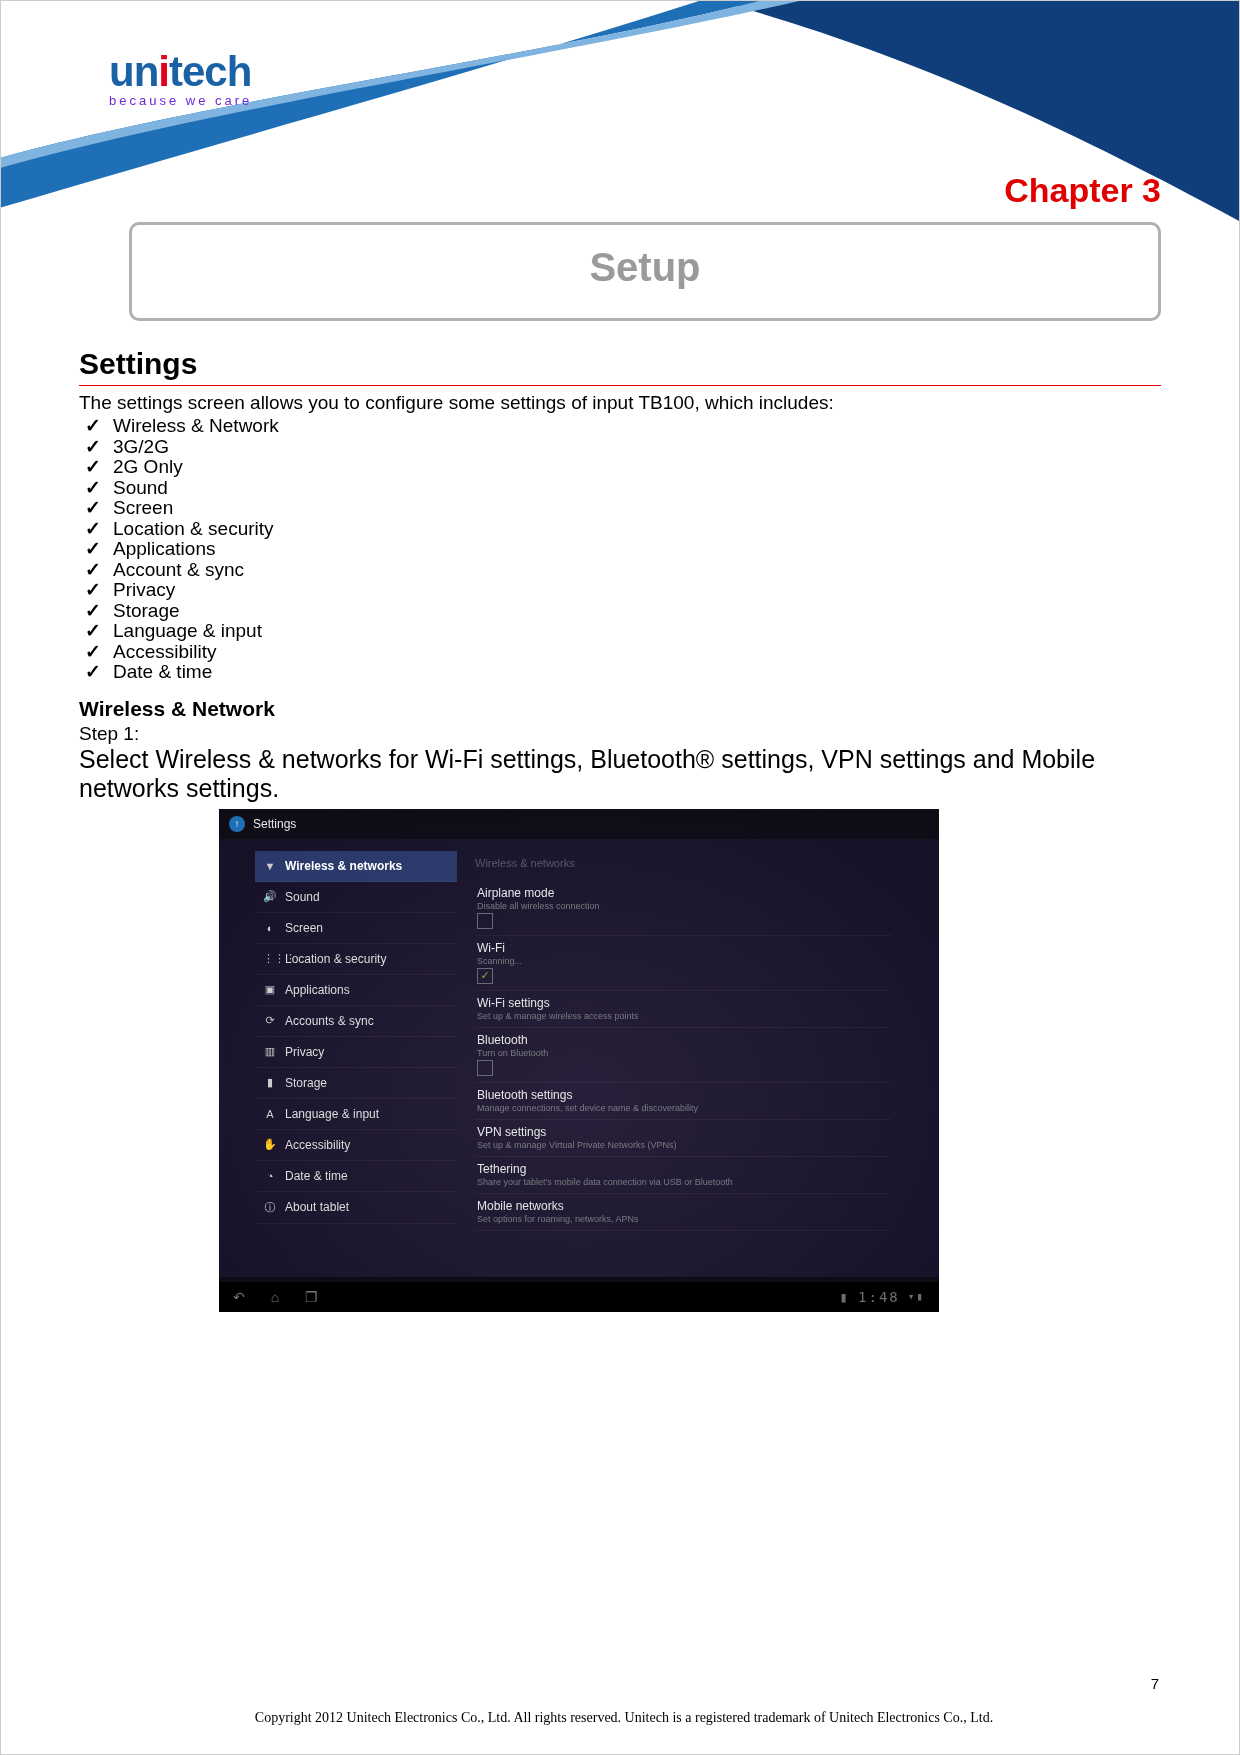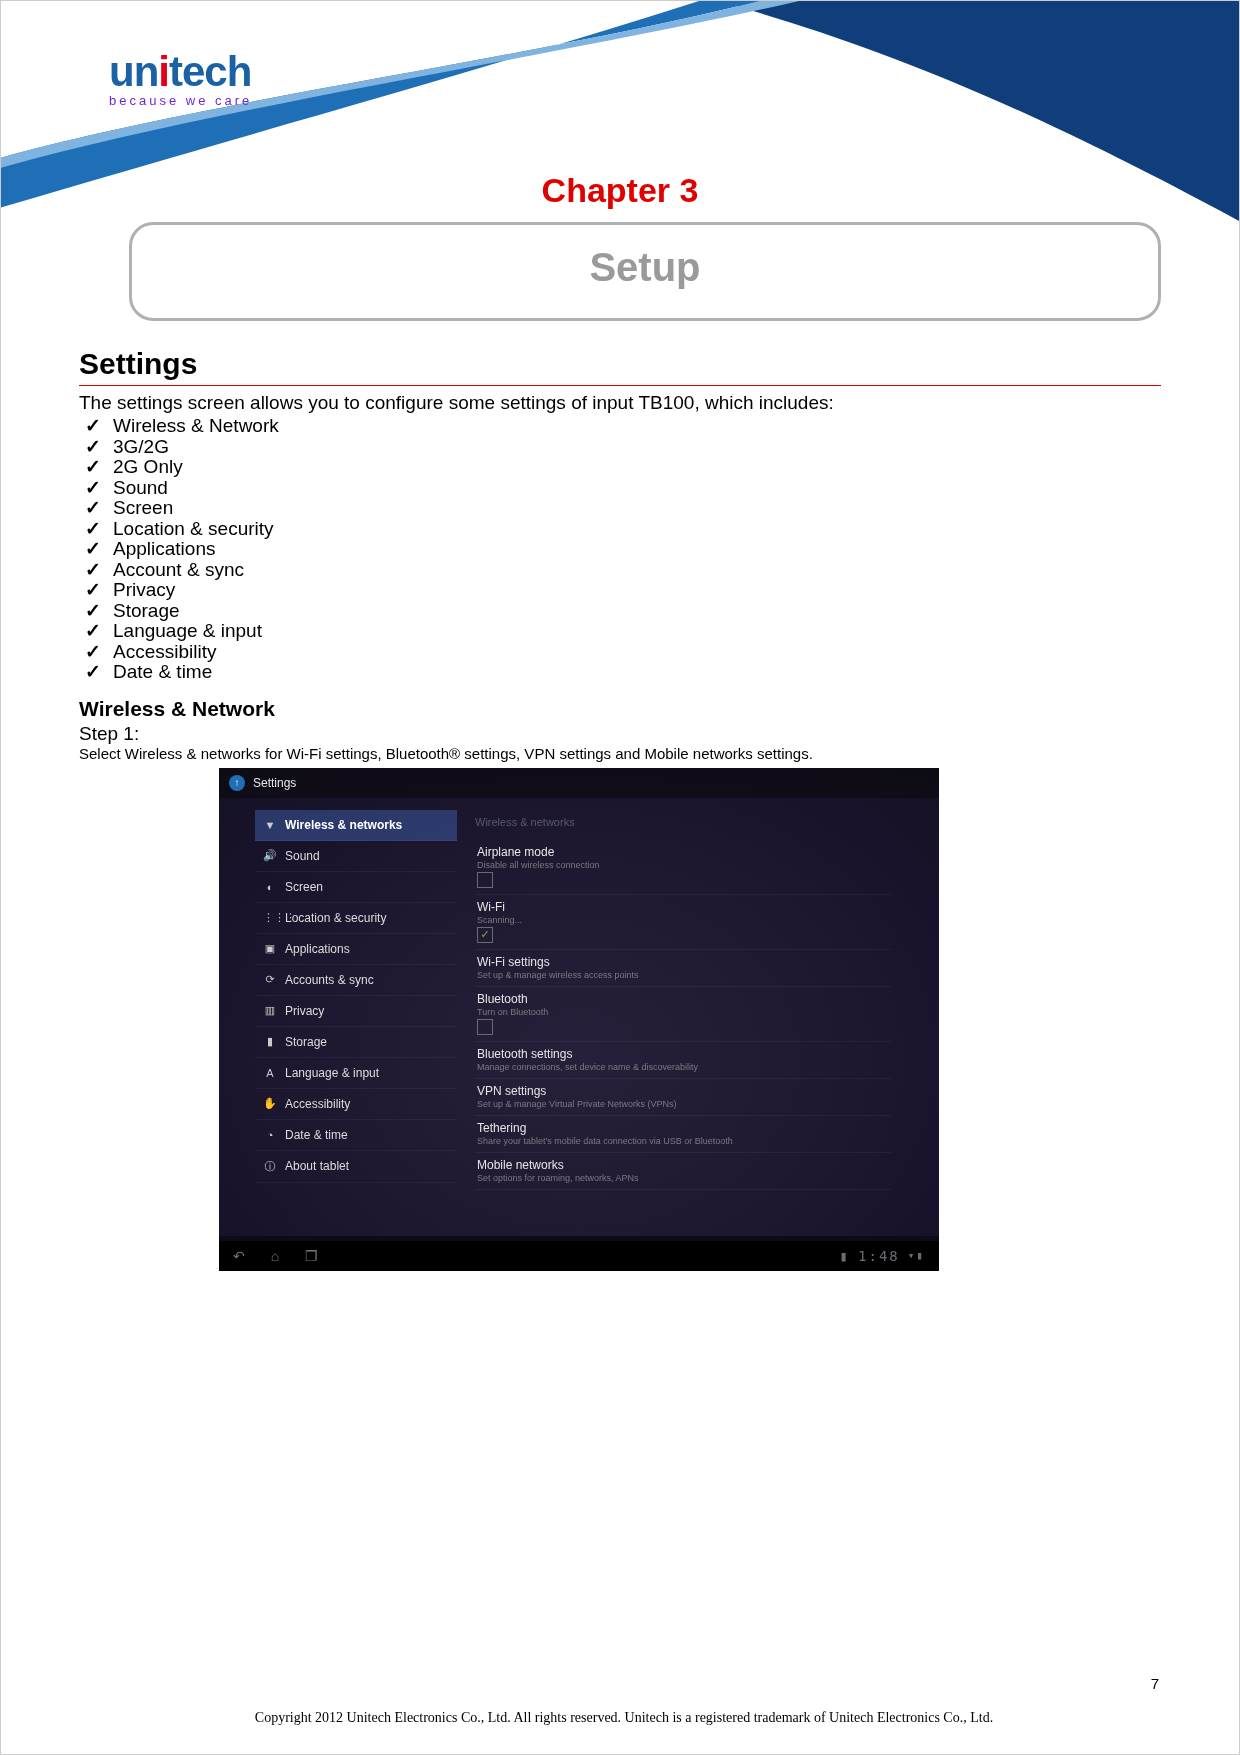--- a/index.html
+++ b/index.html
@@ -46,26 +46,26 @@
   .content {
     position: absolute;
     left: 78px;
     right: 78px;
     top: 170px;
   }
   .chapter {
     color: #e10000;
     font-weight: bold;
     font-size: 34px;
-    text-align: center;
+    text-align: right;
     margin-bottom: 12px;
   }
   .setup-box {
     border: 3px solid #b0b0b0;
-    border-radius: 24px;
+    border-radius: 10px;
     text-align: center;
     padding: 20px 4px 28px;
     margin-bottom: 26px;
     margin-left: 50px;
     margin-right: 0;
   }
   .setup-title {
     font-size: 40px;
     font-weight: bold;
     color: #9a9a9a;
@@ -98,21 +98,21 @@
     display: inline-block;
     width: 28px;
     font-weight: bold;
   }
   .h-sub {
     font-size: 21px;
     font-weight: bold;
     margin: 14px 0 2px 0;
   }
   .step { font-size: 19px; margin: 0; }
-  .para { font-size: 15px; margin: 0 0 6px 0; }
+  .para { font-size: 25px; margin: 0 0 6px 0; }
 
   
   .shot {
     width: 720px;
     height: 503px;
     margin: 4px 0 0 140px;
     background: #0f0b14;
     color: #e8e8e8;
     position: relative;
     font-family: Arial, sans-serif;

